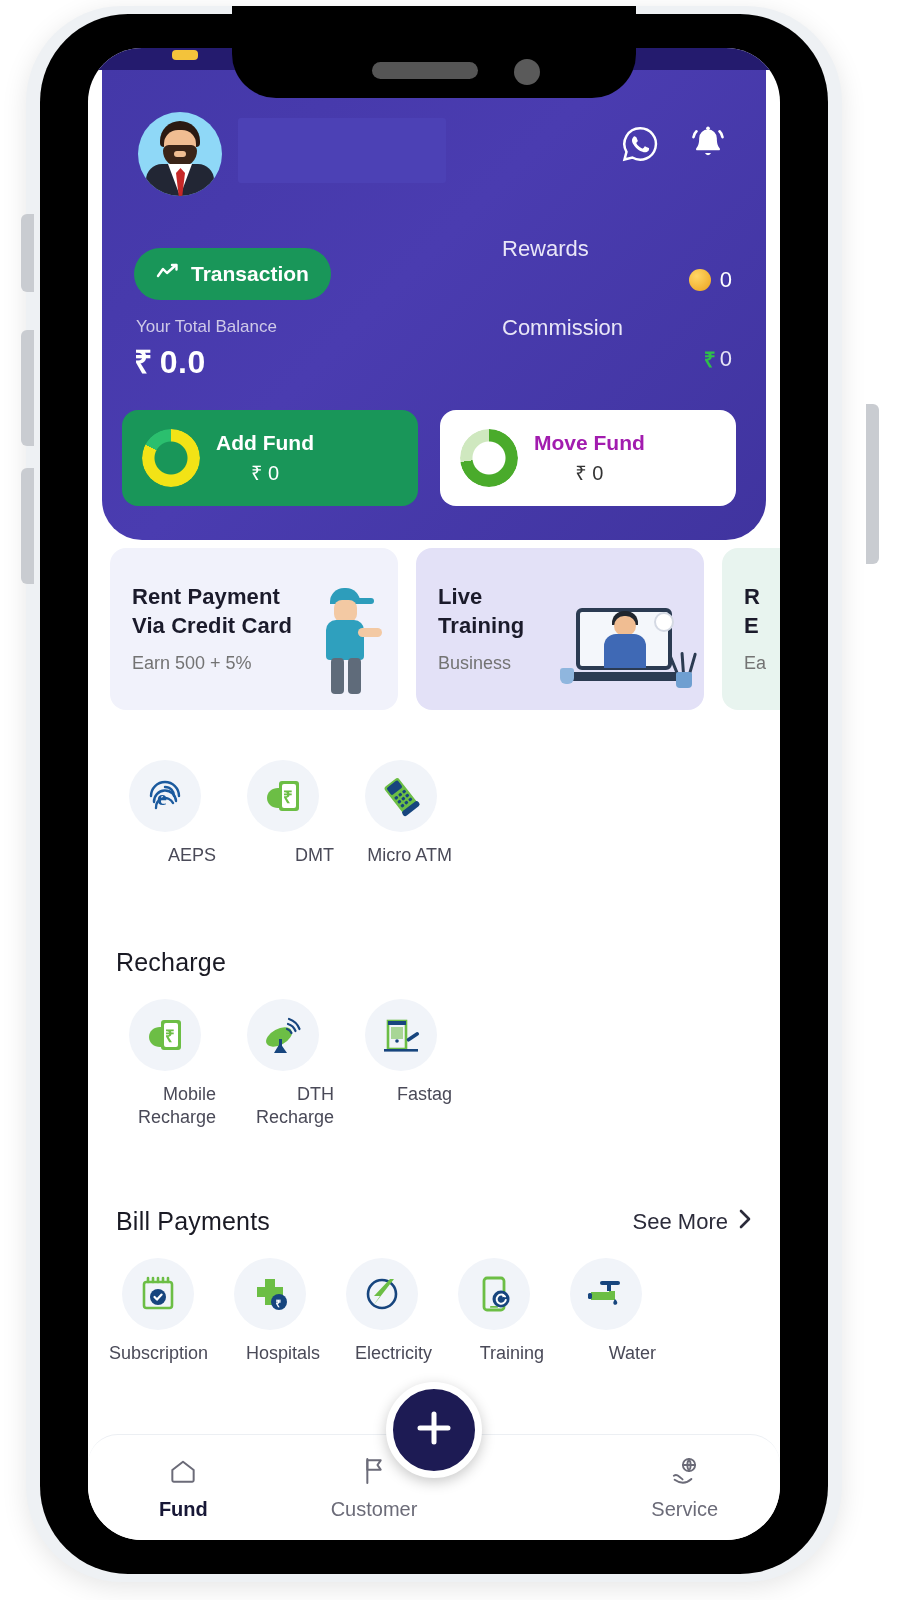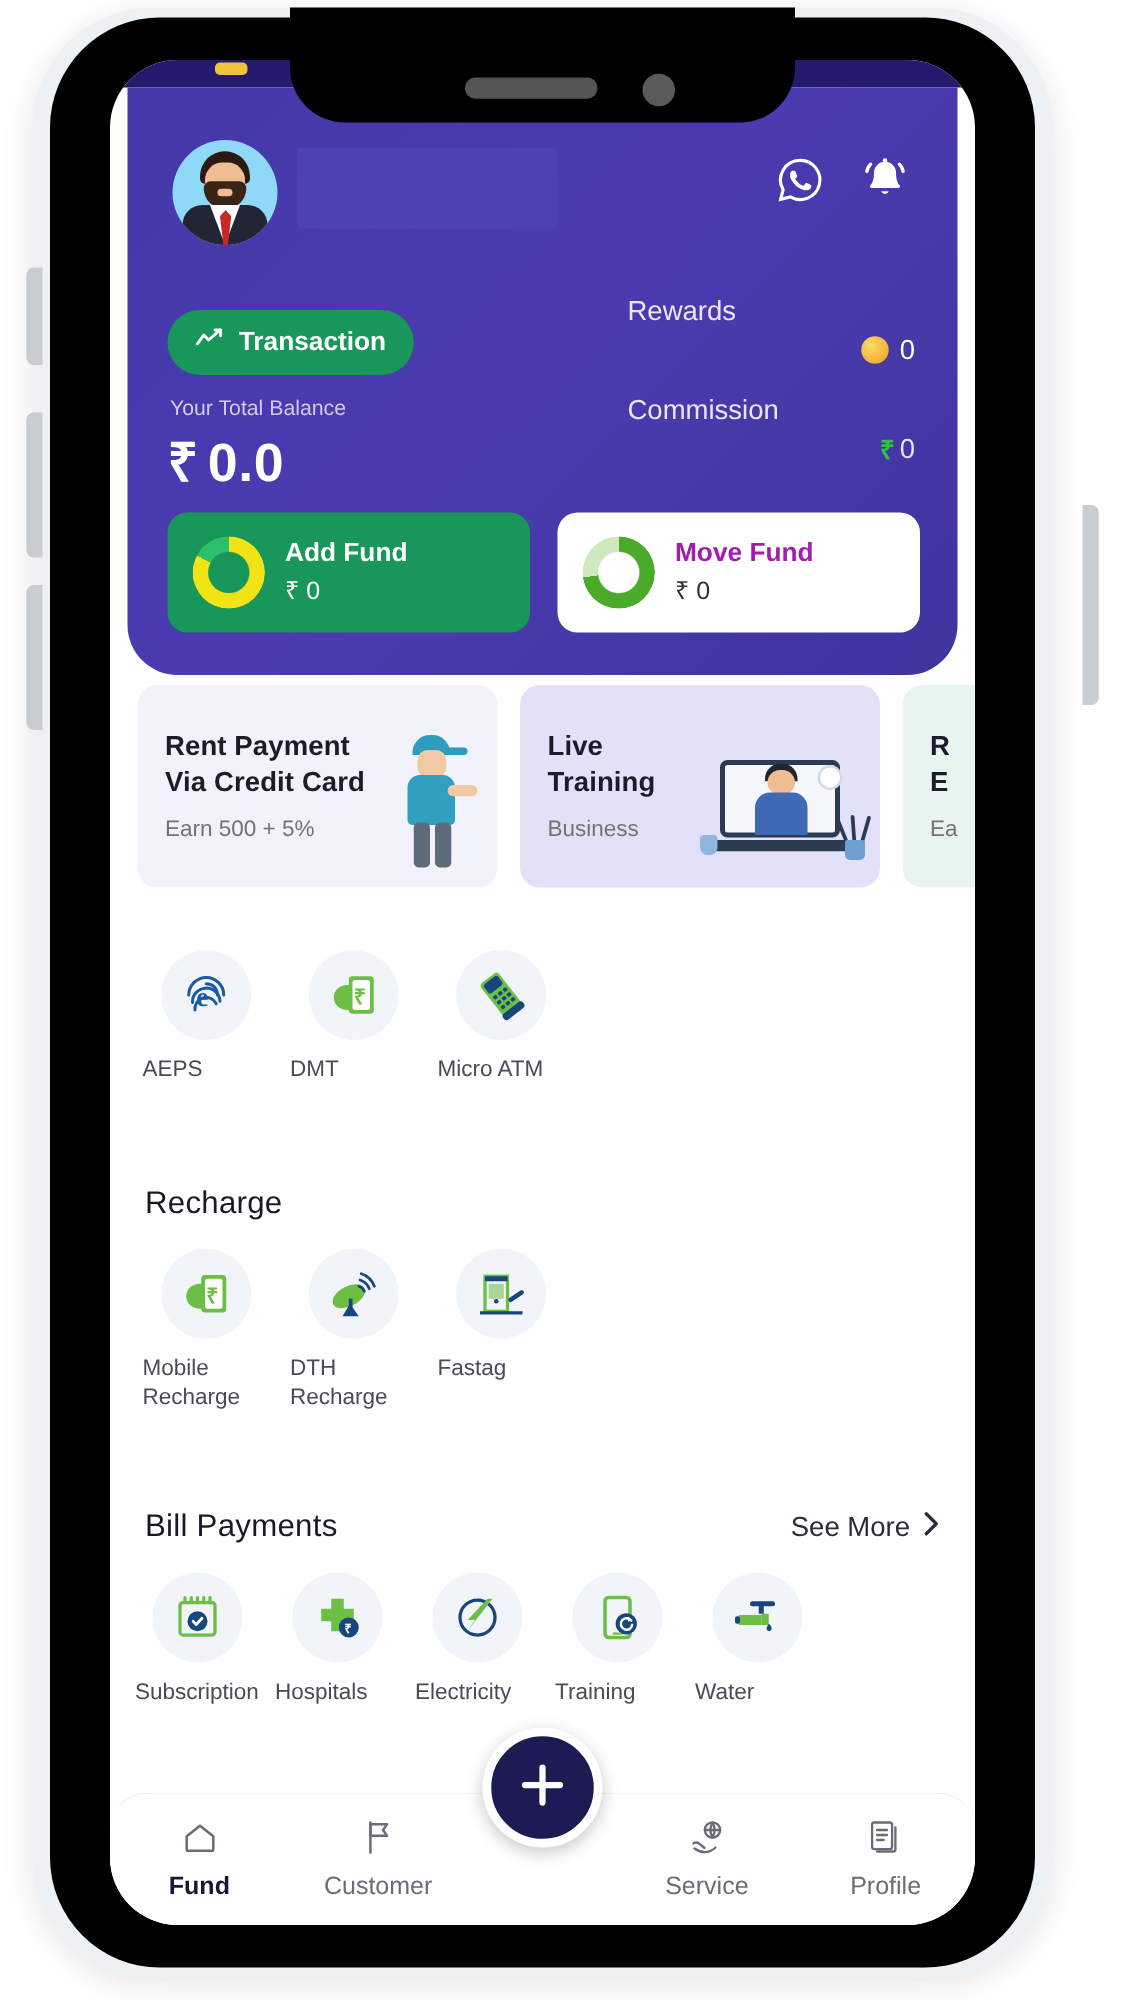--- a/index.html
+++ b/index.html
@@ -101,35 +101,35 @@
     background: #199659; border-radius: 26px;
     display: flex; align-items: center; gap: 11px;
     color: #fff; font-size: 21px; font-weight: 700;
   }
   .bal-label {
     position:absolute; left: 34px; top: 247px;
     color: #cfcae8; font-size: 17px;
   }
   .bal-value {
     position:absolute; left: 32px; top: 269px;
-    color: #ffffff; font-size: 43px; font-weight: 700; letter-spacing: 0.5px;
+    color: #ffffff; font-size: 32px; font-weight: 700; letter-spacing: 0.5px;
   }
   .bal-value .rup { font-weight: 700; margin-right: 7px; }
 
   .rew-block { position:absolute; right: 34px; top: 166px; width: 230px; }
   .rew-label { color:#e9e6f7; font-size: 22px; }
   .rew-row { display:flex; align-items:center; justify-content:flex-end; gap:9px; margin-top:5px; }
   .coin { width:22px; height:22px; border-radius:50%; background: radial-gradient(circle at 35% 32%, #ffd766 0%, #f2b233 70%, #d99a20 100%); }
   .rew-val { color:#fff; font-size:22px; }
   .com-label { color:#e9e6f7; font-size: 22px; margin-top: 22px; }
   .com-row { display:flex; align-items:center; justify-content:flex-end; gap:4px; margin-top:4px; }
   .com-rup { color:#2fbf4a; font-size:21px; font-weight:700; }
   .com-val { color:#e6e4f5; font-size:22px; }
 
-  .fund-row { position:absolute; left: 32px; right: 30px; top: 340px; display:flex; gap: 22px; }
+  .fund-row { position:absolute; left: 20px; right: 30px; top: 340px; display:flex; gap: 22px; text-align: center; }
   .fund-card {
     flex: 1; height: 96px; border-radius: 16px;
     display:flex; align-items:center; gap: 16px; padding-left: 20px;
   }
   .fund-add { background:#199659; }
   .fund-move { background:#ffffff; }
   .donut { width: 58px; height: 58px; border-radius:50%; }
   .donut-yellow {
     background: conic-gradient(#f2e316 0deg 298deg, #2bbf6e 298deg 360deg);
     -webkit-mask: radial-gradient(circle, transparent 16px, #000 17px);
@@ -196,21 +196,21 @@
   .sec-head { display:flex; align-items:center; justify-content:space-between; padding: 0 26px 0 28px; }
   .see-more { display:flex; align-items:center; gap:8px; font-size:22px; color:#2b2b3a; }
 
   .tile-row { display:flex; padding: 0 18px; margin-top: 22px; }
   .tile { width: 118px; display:flex; flex-direction:column; align-items:center; }
   .tile-ic {
     width: 72px; height: 72px; border-radius: 50%;
     background: #f1f4f9; display:flex; align-items:center; justify-content:center;
   }
   .tile-lb {
-    margin-top: 12px; font-size: 18px; color: #4a4a58; text-align:left;
+    margin-top: 12px; font-size: 18px; color: #4a4a58; text-align:right;
     line-height: 1.25; width: 102px; word-break: break-word;
   }
 
   
   .bottom-nav {
     position:absolute; left:0; bottom:0; width:100%; height: 106px;
     background:#ffffff; border-top: 1px solid #eceff3;
     border-radius: 30px 30px 0 0;
     display:flex; align-items:center; z-index:20;
   }
@@ -592,30 +592,20 @@
           <svg width="32" height="32" viewBox="0 0 24 24" fill="none" stroke="#6b6b78" stroke-width="1.4" stroke-linecap="round" stroke-linejoin="round">
             <circle cx="15" cy="7.5" r="4.6"></circle>
               <path d="M10.4 7.5h9.2M15 3a9 9 0 0 1 0 9M15 3a9 9 0 0 0 0 9"></path>
             <path d="M3.6 15.5c1.6-1 3-.3 4 .6l2.6 2.2"></path>
               <path d="M4.2 18.6c2 1.4 4 2.2 6.2 2.2 2.6 0 4.6-1.1 6.4-2.8"></path>
           </svg>
         </span>
         <span class="nav-lb">Service</span>
       </div>
 
-      <div class="nav-item">
-        <span>
-          <svg width="32" height="32" viewBox="0 0 24 24" fill="none" stroke="#6b6b78" stroke-width="1.4" stroke-linecap="round" stroke-linejoin="round">
-            <rect x="3.5" y="3" width="12" height="16" rx="1.4"></rect>
-            <path d="M17.5 6v13a1.4 1.4 0 0 1-1.4 1.4H6.5"></path>
-            <path d="M6.5 7.5h6M6.5 10.5h6M6.5 13.5h4"></path>
-          </svg>
-        </span>
-        <span class="nav-lb">Profile</span>
-      </div>
     </div>
 
   </div>
 
   <div class="notch">
     <div class="notch-speaker"></div>
     <div class="notch-cam"></div>
   </div>
 
 </div>

